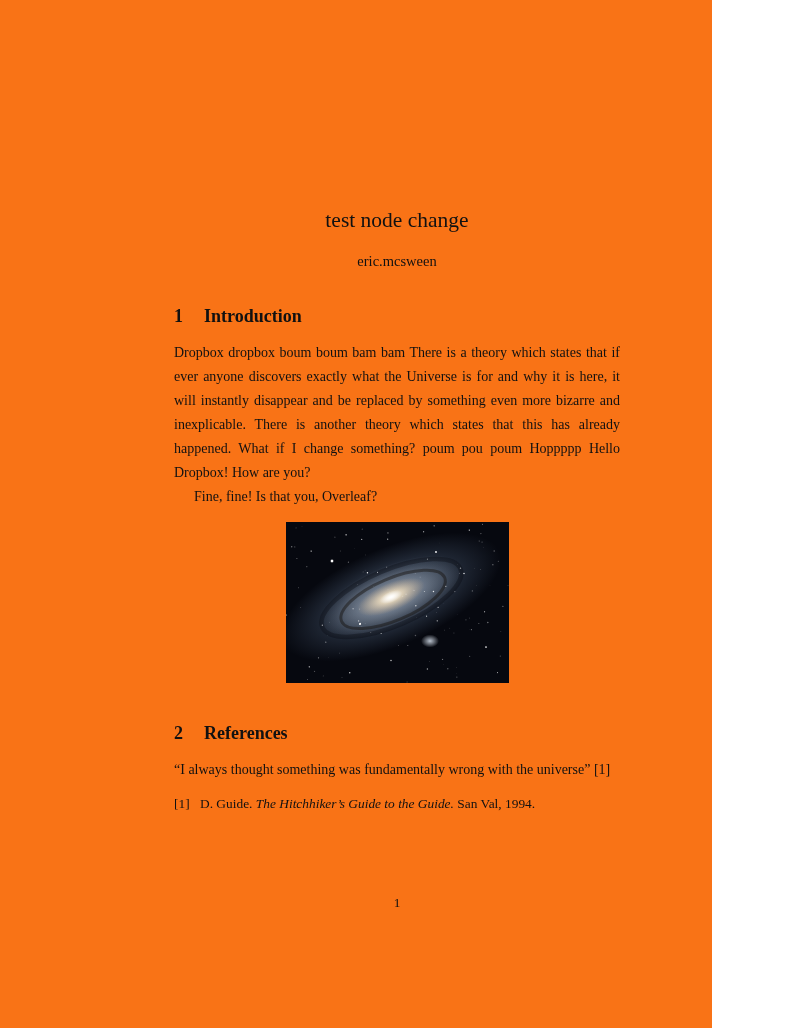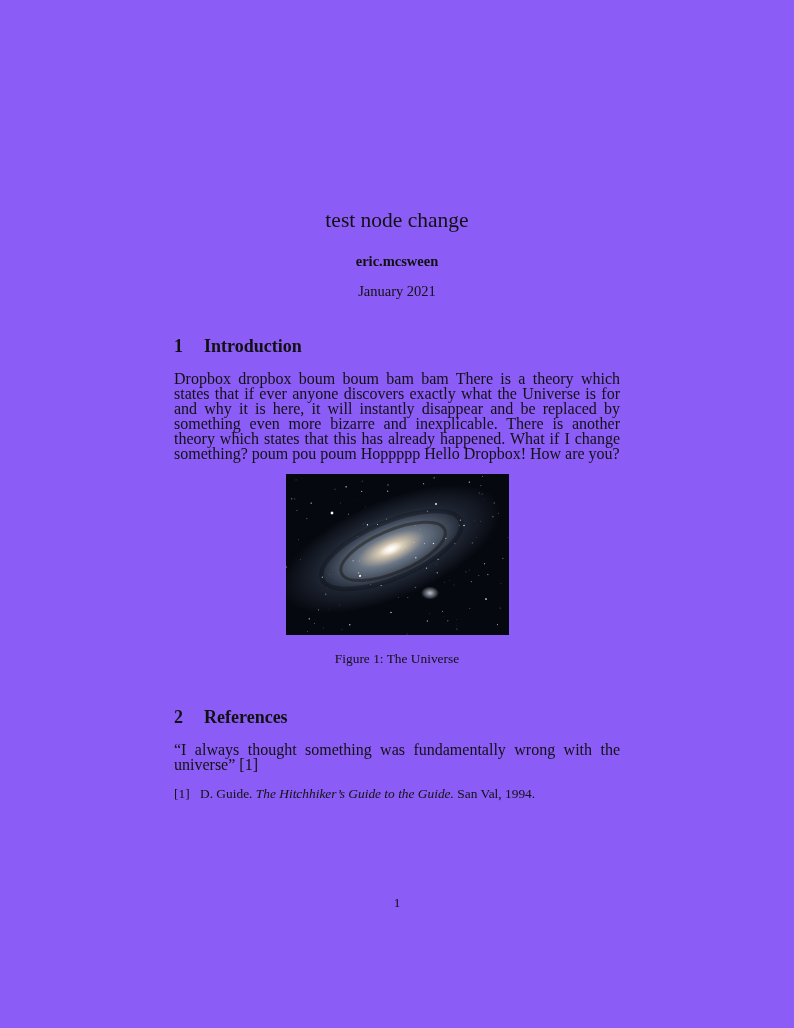--- a/index.html
+++ b/index.html
@@ -1,20 +1,20 @@
 <!DOCTYPE html>
 <html><head>
 <meta charset="utf-8">
 <style>
   html, body { margin: 0; padding: 0; background: #ffffff; }
   .page {
     position: relative;
-    width: 794px;
+    width: 712px;
     height: 1028px;
-    background: #8b5cf6;
+    background: #f97316;
     color: #111111;
     font-family: "Liberation Serif", "DejaVu Serif", serif;
     overflow: hidden;
   }
   .content {
     position: absolute;
     left: 174px;
     top: 0;
     width: 446px;
   }
@@ -23,40 +23,39 @@
     text-align: center;
     font-size: 21.5px;
     line-height: 26px;
     font-weight: normal;
   }
   .doc-author {
     margin-top: 20px;
     text-align: center;
     font-size: 14.5px;
     line-height: 17px;
-    font-weight: bold;
   }
   .doc-date {
     margin-top: 13px;
     text-align: center;
     font-size: 14.5px;
     line-height: 17px;
   }
   .section-heading {
     margin-top: 35px;
     font-size: 18px;
     line-height: 22px;
     font-weight: bold;
     display: flex;
   }
   .section-heading .sec-num { width: 30px; flex: 0 0 30px; }
   .body-par {
     margin-top: 14px;
-    font-size: 16px;
-    line-height: 15px;
+    font-size: 14px;
+    line-height: 24px;
     text-align: justify;
   }
   .body-par.indent { margin-top: 0; text-indent: 20px; }
   .figure-wrap {
     margin-top: 13px;
     text-align: center;
   }
   .figure-wrap svg { display: inline-block; vertical-align: top; }
   .figure-caption {
     margin-top: 16px;
@@ -90,28 +89,28 @@
   }
 </style>
 </head>
 <body>
 
 <div class="page">
   <div class="content">
 
     <div class="doc-title">test node change</div>
     <div class="doc-author">eric.mcsween</div>
-    <div class="doc-date">January 2021</div>
 
     <div class="section-heading">
       <span class="sec-num">1</span>
       <span>Introduction</span>
     </div>
 
     <div class="body-par">Dropbox dropbox boum boum bam bam There is a theory which states that if ever anyone discovers exactly what the Universe is for and why it is here, it will instantly disappear and be replaced by something even more bizarre and inexplicable. There is another theory which states that this has already happened. What if I change something? poum pou poum Hoppppp Hello Dropbox! How are you?</div>
+    <div class="body-par indent">Fine, fine! Is that you, Overleaf?</div>
 
     <div class="figure-wrap">
       <svg width="223" height="161" viewBox="0 0 446 322" xmlns="http://www.w3.org/2000/svg" role="img">
         <defs>
           <radialGradient id="gradOuter" cx="50%" cy="50%" r="50%">
             <stop offset="0%" stop-color="#a9bdd6" stop-opacity="0.55"></stop>
             <stop offset="50%" stop-color="#6e87a8" stop-opacity="0.32"></stop>
             <stop offset="100%" stop-color="#6e87a8" stop-opacity="0"></stop>
           </radialGradient>
           <radialGradient id="gradMid" cx="50%" cy="50%" r="50%">
@@ -270,21 +269,20 @@
             </g>
           <circle cx="92" cy="78" r="2.4" fill="#ffffff"></circle>
           <circle cx="92" cy="78" r="4.5" fill="url(#gradCenter)" opacity="0.6"></circle>
           <circle cx="148" cy="204" r="2.1" fill="#ffffff"></circle>
           <circle cx="300" cy="60" r="1.8" fill="#ffffff"></circle>
           <circle cx="400" cy="250" r="1.7" fill="#ffffff"></circle>
         </g>
       </svg>
     </div>
 
-    <div class="figure-caption">Figure 1: The Universe</div>
 
     <div class="section-heading conclusion-heading">
       <span class="sec-num">2</span>
       <span>References</span>
     </div>
 
     <div class="body-par quote-par">“I always thought something was fundamentally wrong with the universe” [1]</div>
 
 
     <div class="ref-item">

